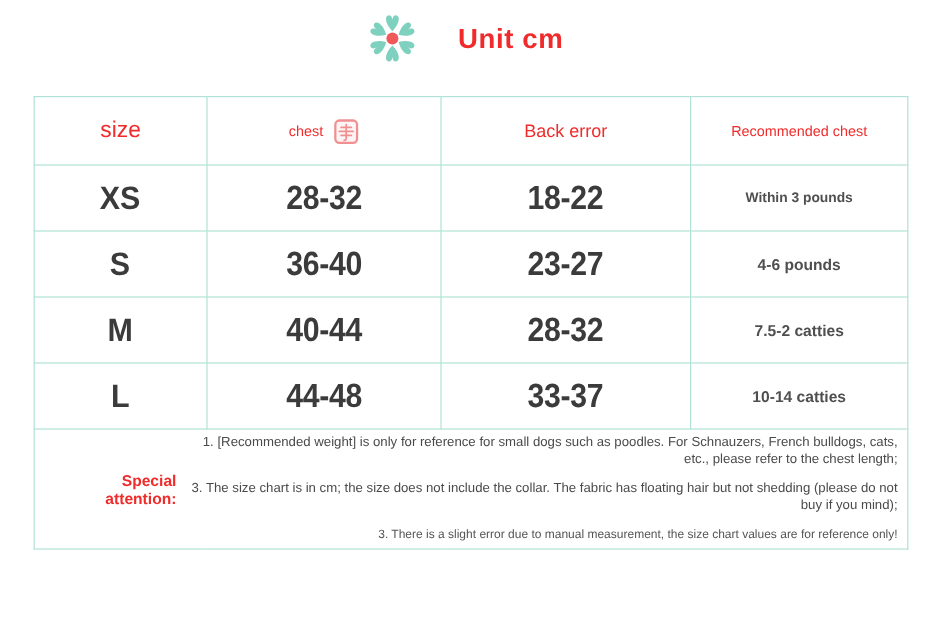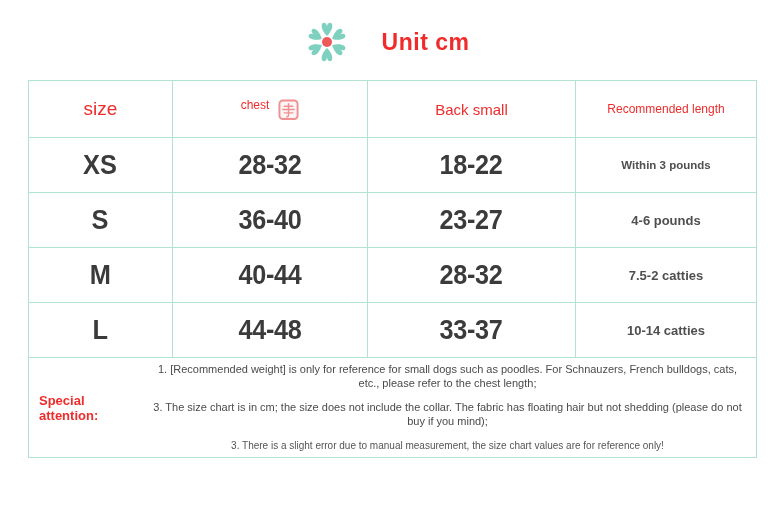--- a/index.html
+++ b/index.html
@@ -5,21 +5,21 @@
   html,body{margin:0;padding:0;background:#ffffff;}
   body{
     width:773px;height:529px;position:relative;overflow:hidden;
     font-family:"Liberation Sans", sans-serif;
     -webkit-font-smoothing:antialiased;
   }
   .page{position:absolute;inset:0;background:#fff;}
 
   
   .page-header{
-    position:absolute;top:16px;left:0;width:100%;height:52px;
+    position:absolute;top:6px;left:0;width:100%;height:52px;
     display:flex;align-items:center;justify-content:center;gap:32px;
   }
   .flower-svg{width:46px;height:46px;flex:0 0 auto;}
   .unit-label{
     color:var(--accent_red,#f02b2b);
     font-size:23px;font-weight:700;letter-spacing:.5px;
   }
 
   
   table.size-table{
@@ -32,46 +32,46 @@
   }
   .size-table thead tr{height:57px;}
   .size-table tbody tr{height:55px;font-weight:bold;}
   .size-table tfoot tr{height:99px;}
 
   th{color:var(--accent_red,#f02b2b);font-weight:400;}
   .th-size{font-size:19px;}
   .th-chest{font-size:12px;}
   .th-back{font-size:15px;}
   .th-weight{font-size:12px;}
-  .chest-head-wrap{display:inline-flex;align-items:flex-start;justify-content:center;gap:9px;}
+  .chest-head-wrap{display:inline-flex;align-items:center;justify-content:center;gap:9px;}
   .stamp-svg{width:21px;height:23px;flex:0 0 auto;}
 
   .big-val{
     display:inline-block;transform:scaleX(.9);
     font-size:28px;color:var(--text_dark,#3b3b3b);letter-spacing:-.3px;
   }
   .size-letter{
     display:inline-block;transform:scaleX(.94);
     font-size:27px;color:var(--text_dark,#3b3b3b);
   }
   .weight-cell{font-size:13px;color:#4f4f4f;}
   .weight-small{font-size:11.5px;}
 
   
   .notes-cell{height:99px;}
   .notes-wrap{display:flex;align-items:stretch;width:100%;height:99px;}
   .notes-label{
     flex:0 0 118px;padding-left:10px;box-sizing:border-box;
     display:flex;align-items:center;justify-content:flex-start;
     color:var(--accent_red,#f02b2b);font-size:13px;font-weight:700;
-    text-align:left;
+    text-align:right;
   }
   .notes-lines{
     flex:1;display:flex;flex-direction:column;justify-content:center;
-    gap:11px;text-align:center;padding-right:8px;
+    gap:11px;text-align:right;padding-right:8px;
   }
   .notes-lines p{margin:0;font-size:11px;color:#4a4a4a;line-height:1.25;}
   .notes-lines p.small{font-size:10px;color:#555;}
 </style>
 </head>
 <body>
 
 <div class="page">
 
   <div class="page-header">
@@ -109,24 +109,24 @@
               <g stroke="var(--stamp_pink,#f09090)" stroke-width="1.5" fill="none" stroke-linecap="round">
                 <line x1="6.5" y1="8" x2="15.5" y2="8"></line>
                 <line x1="5" y1="11.5" x2="17" y2="11.5"></line>
                 <line x1="6.5" y1="15" x2="15.5" y2="15"></line>
                 <path d="M11 5.5 V17.5 q0 1.8 -1.8 1.8"></path>
               </g>
             </svg>
           </span>
         </th>
         <th class="th-back">
-          <span>Back small</span>
+          <span>Back error</span>
         </th>
         <th class="th-weight">
-          <span>Recommended length</span>
+          <span>Recommended chest</span>
         </th>
       </tr>
     </thead>
     <tbody>
       <tr>
         <td><span class="size-letter">XS</span></td>
         <td><span class="big-val">28-32</span></td>
         <td><span class="big-val">18-22</span></td>
         <td class="weight-cell weight-small">Within 3 pounds</td>
       </tr>

